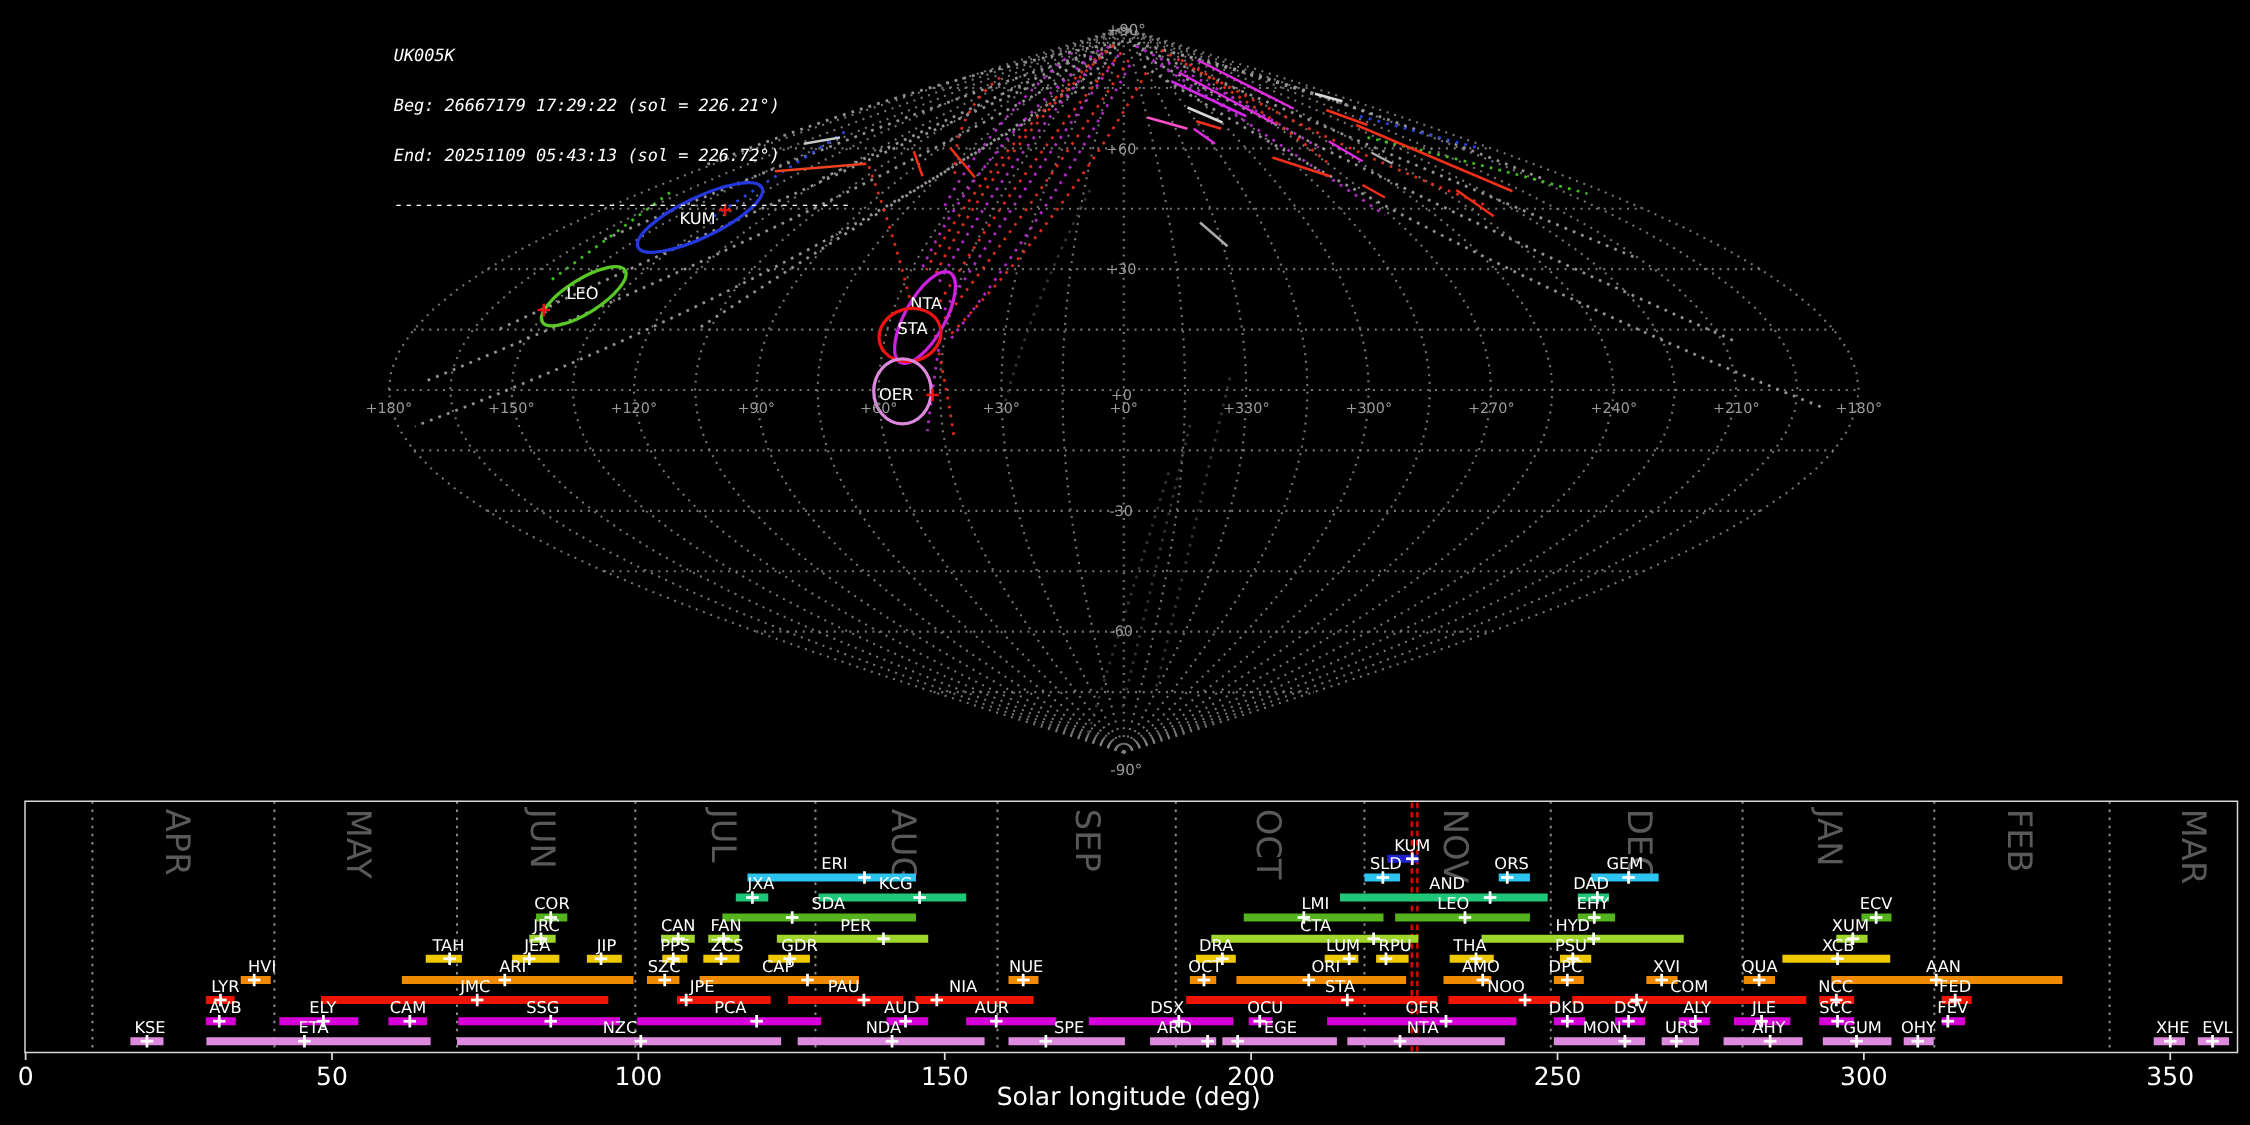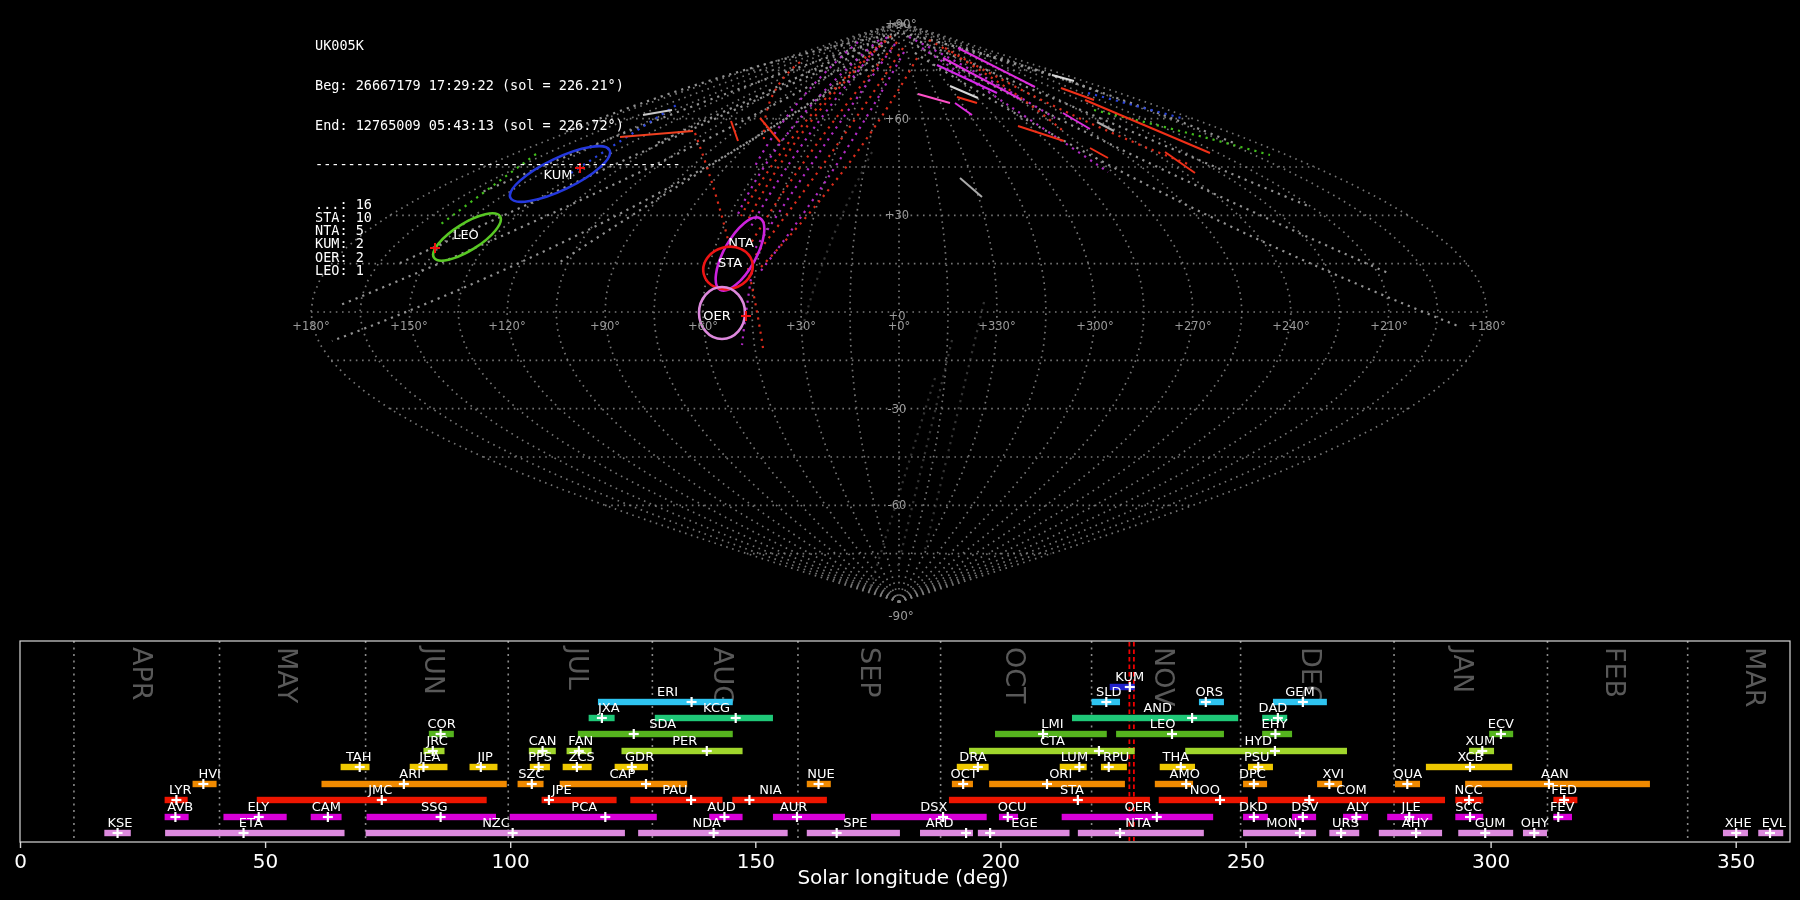--- a/index.html
+++ b/index.html
@@ -1,39 +1,38 @@
 <!DOCTYPE html>
 <html><head>
 <meta charset="utf-8">
 <style>
   html,body{margin:0;padding:0;background:#000;}
   body{width:1800px;height:900px;position:relative;overflow:hidden;
        font-family:"DejaVu Sans",sans-serif;}
   #legend{position:absolute;left:315px;top:13px;color:#fff;
           font-family:"DejaVu Sans Mono",monospace;font-size:13.5px;
-          line-height:13.2px;white-space:pre;z-index:5;}
+          line-height:13.2px;white-space:pre;z-index:5;font-style:italic;}
   svg{position:absolute;left:0;top:0;}
   text{font-family:"DejaVu Sans",sans-serif;}
   .maplbl{fill:#9a9a9a;font-size:11.5px;}
   .polelbl{fill:#9a9a9a;font-size:12px;}
   .elabel{fill:#fff;font-size:13px;}
   .shlabel{fill:#fff;font-size:13px;}
   .ticklbl{fill:#fff;font-size:20px;}
   .xlabel{fill:#fff;font-size:20px;}
   .monthlbl{fill:#595959;font-size:27px;}
 </style>
 </head>
 <body>
 
 <div id="legend">
   <div>UK005K</div>
   <div>Beg: 26667179 17:29:22 (sol = 226.21°)</div>
-  <div>End: 12765009 05:43:13 (sol = 226.72°)</div>
+  <div>End: 20251109 05:43:13 (sol = 226.72°)</div>
   <div>---------------------------------------------</div>
-  <div id="legend-counts"><div>...: 16</div><div>STA: 10</div><div>NTA: 5</div><div>KUM: 2</div><div>OER: 2</div><div>LEO: 1</div></div>
 </div>
 
 <svg id="plot" width="1800" height="900" viewBox="0 0 1800 900">
     <g>
       <line x1="746.8144014797178" y1="553.65" x2="1051.1855985202822" y2="553.65" stroke="#828282" stroke-width="1.7" fill="none" stroke-dasharray="1.6 4.6" opacity="0.9"></line>
       <line x1="605" y1="505.32" x2="1193" y2="505.32" stroke="#828282" stroke-width="1.7" fill="none" stroke-dasharray="1.6 4.6" opacity="0.9"></line>
       <line x1="483.22121266231005" y1="456.99" x2="1314.77878733769" y2="456.99" stroke="#828282" stroke-width="1.7" fill="none" stroke-dasharray="1.6 4.6" opacity="0.9"></line>
       <line x1="389.77706257475006" y1="408.65999999999997" x2="1408.22293742525" y2="408.65999999999997" stroke="#828282" stroke-width="1.7" fill="none" stroke-dasharray="1.6 4.6" opacity="0.9"></line>
       <line x1="331.03561414202784" y1="360.33" x2="1466.964385857972" y2="360.33" stroke="#828282" stroke-width="1.7" fill="none" stroke-dasharray="1.6 4.6" opacity="0.9"></line>
       <line x1="311" y1="312" x2="1487" y2="312" stroke="#828282" stroke-width="1.7" fill="none" stroke-dasharray="1.6 4.6" opacity="0.9"></line>

